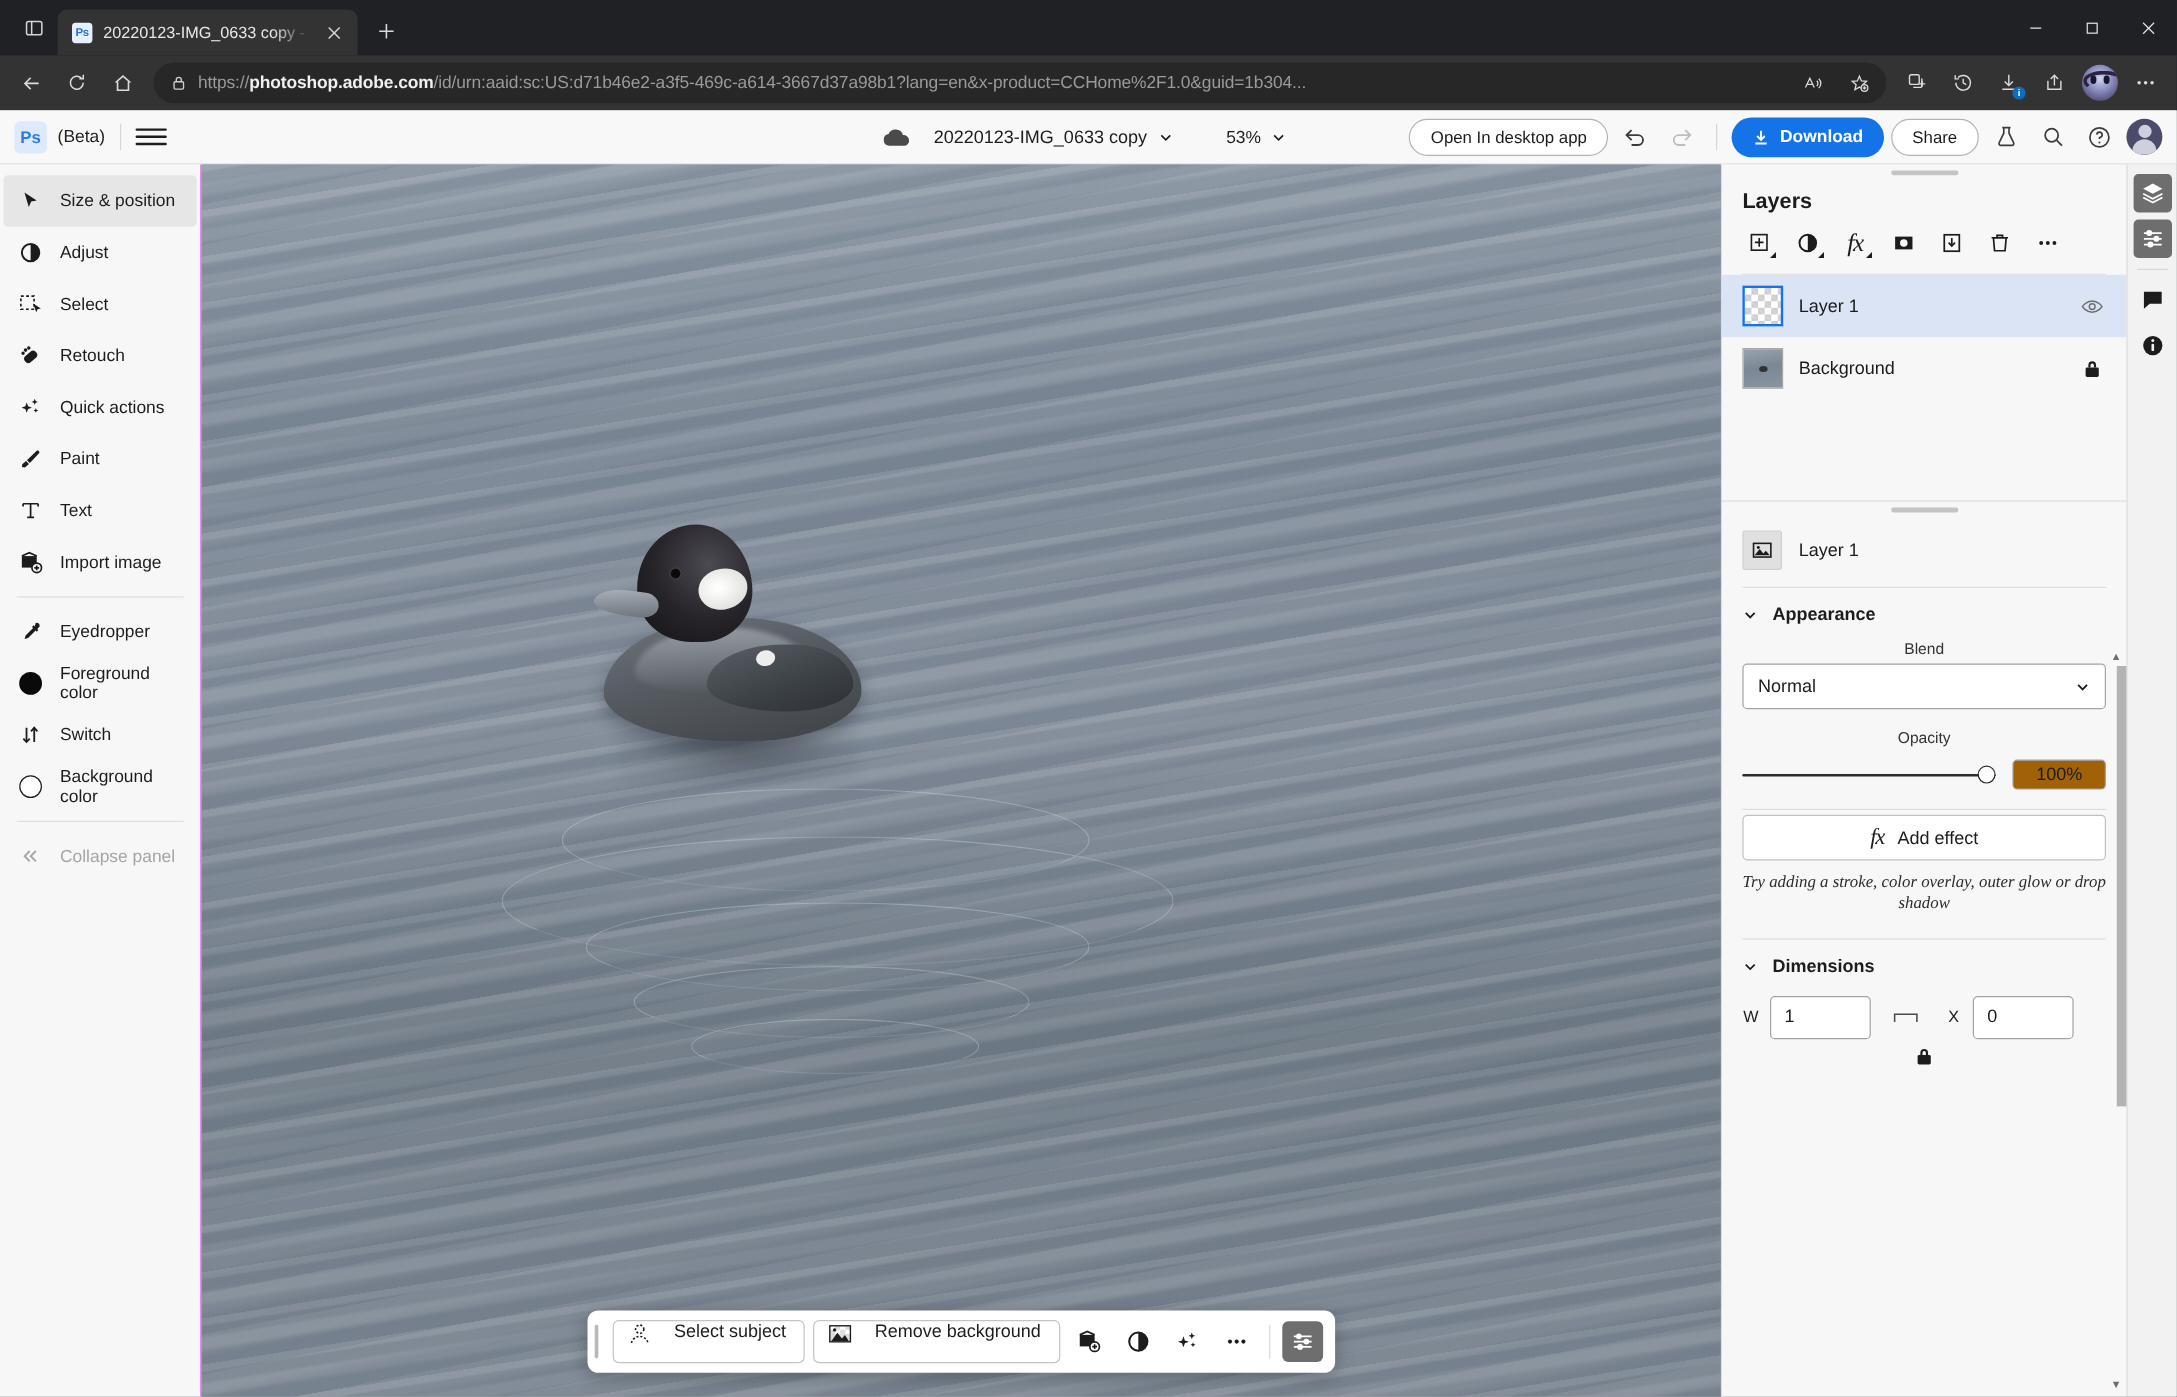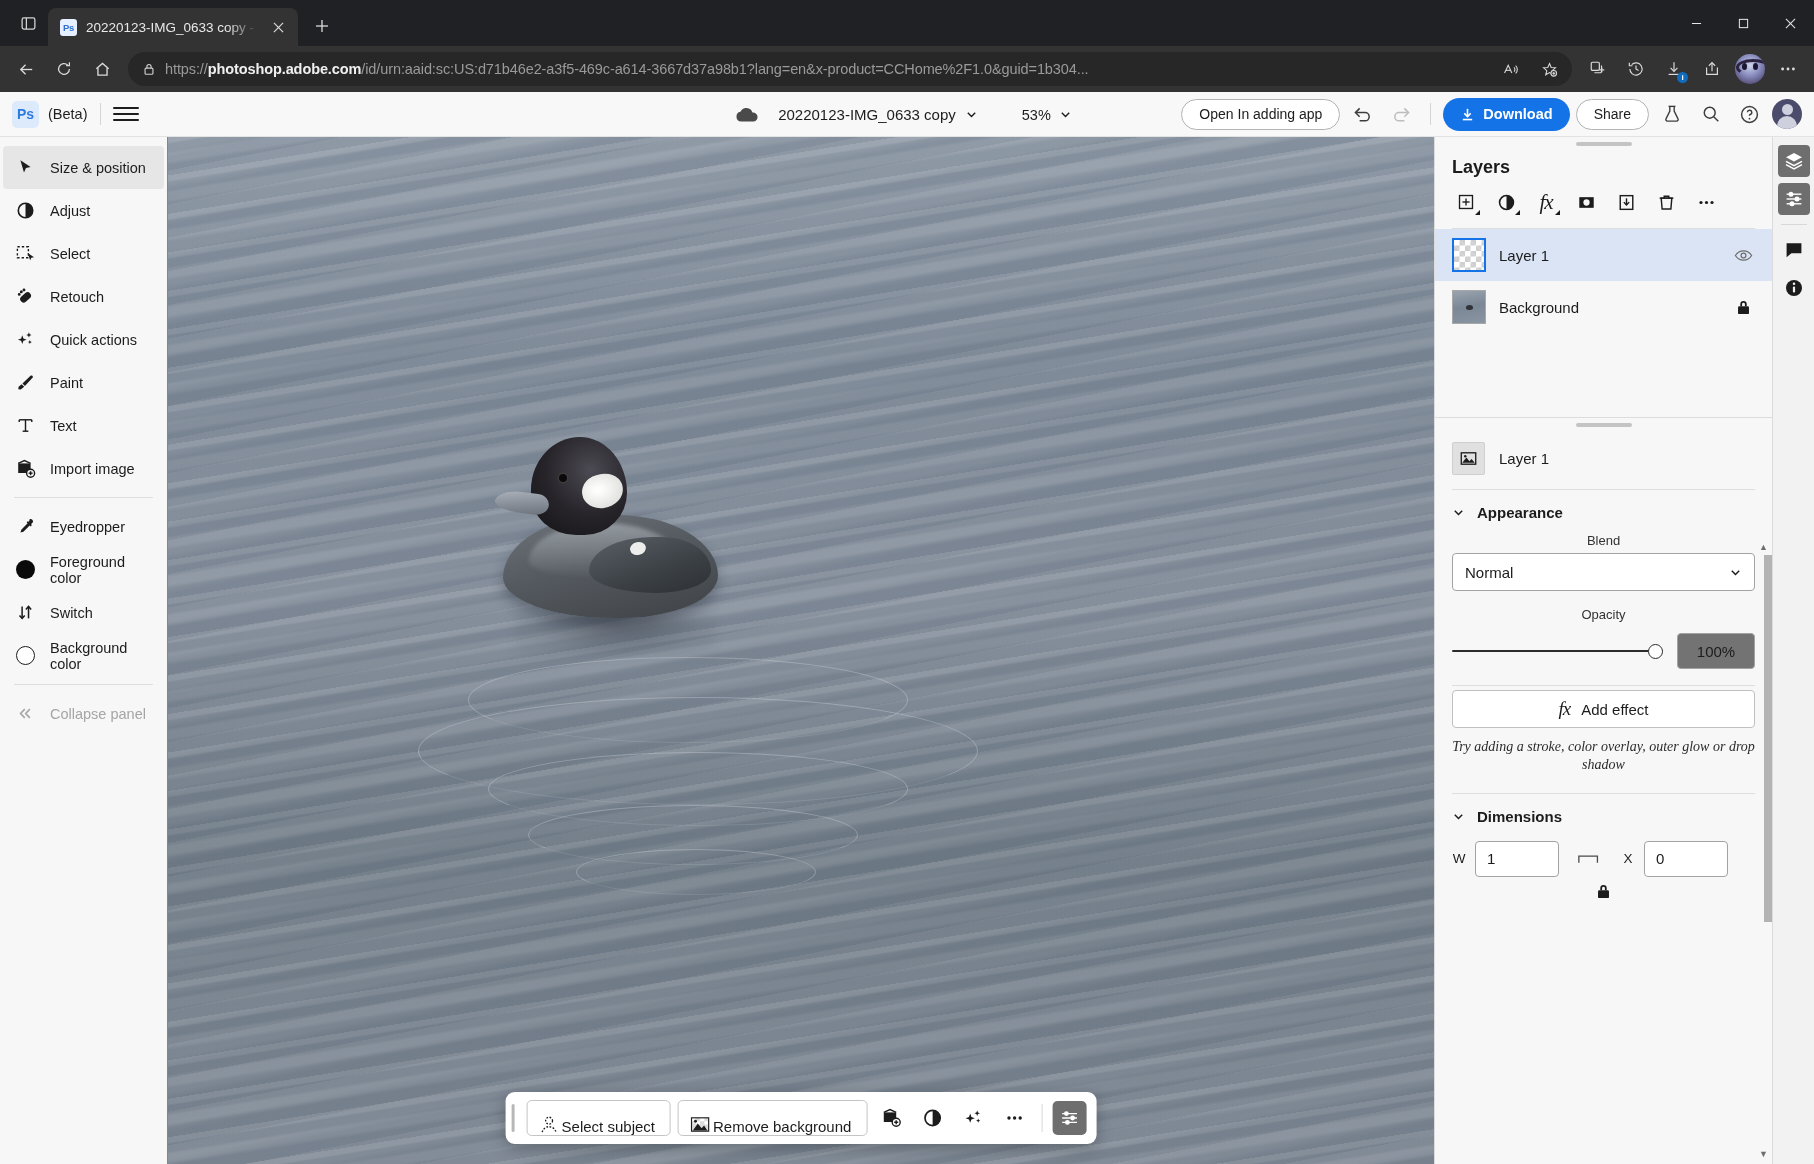--- a/index.html
+++ b/index.html
@@ -257,21 +257,21 @@
   
   .float-bar {
     position: absolute; left: 50%; transform: translateX(-50%); bottom: 20px;
     height: 52px; background: #ffffff; border-radius: 9px;
     box-shadow: 0 4px 16px rgba(0,0,0,0.26);
     display: flex; align-items: center; gap: 7px; padding: 0 10px 0 6px;
   }
   .grip { width: 3px; height: 28px; background: #b7b7b7; border-radius: 2px; margin-right: 5px; }
   .fb-pill {
     height: 36px; border: 1px solid #c4c4c4; border-radius: 5px;
-    padding: 0 15px 0 11px; display: flex; align-items: flex-end; gap: 2px;
+    padding: 0 15px 0 11px; display: flex; align-items: flex-start; gap: 18px;
     font-size: 15px; color: #1c1c1c; background: #fff; cursor: pointer; white-space: nowrap;
   }
   .fb-ico {
     width: 34px; height: 34px; border-radius: 5px; display: flex;
     align-items: center; justify-content: center; color: #1c1c1c; flex: 0 0 34px; cursor: pointer;
   }
   .fb-sep { width: 1px; height: 28px; background: #d8d8d8; margin: 0 3px; }
   .fb-ico.sel { background: #6e6e6e; color: #fff; }
 
   
@@ -347,22 +347,22 @@
   .select-box .chev { margin-left: auto; }
 
   .opacity-row { display: flex; align-items: center; gap: 14px; padding: 6px 17px 0; }
   .slider { flex: 1 1 auto; position: relative; height: 20px; display: flex; align-items: center; }
   .slider-track { height: 2px; background: #2c2c2c; width: 100%; border-radius: 1px; }
   .slider-knob {
     position: absolute; right: 0; width: 15px; height: 15px; border-radius: 50%;
     background: #fff; border: 1.7px solid #2c2c2c;
   }
   .num-box {
-    width: 78px; flex: 0 0 78px; height: 36px; border: 1px solid #a3a3a3; border-radius: 4px;
-    background: #737373; display: flex; align-items: center; justify-content: center;
+    width: 78px; flex: 0 0 78px; height: 25px; border: 1px solid #a3a3a3; border-radius: 4px;
+    background: #a16207; display: flex; align-items: center; justify-content: center;
     font-size: 15px; color: #1c1c1c;
   }
 
   .btn-wide {
     margin: 4px 17px 0; height: 38px; border: 1px solid #c0c0c0; border-radius: 4px;
     background: #fff; display: flex; align-items: center; justify-content: center; gap: 11px;
     font-size: 15px; color: #1c1c1c; cursor: pointer;
   }
   .hint {
     padding: 10px 17px 4px; font-size: 14px; color: #2b2b2b;
@@ -560,21 +560,21 @@
         </div>
         <div class="zoom-ctl">
           <span>53%</span>
           <svg class="chev" width="13" height="13" viewBox="0 0 14 14" stroke="currentColor" stroke-width="1.5" fill="none">
               <polyline points="3,5.2 7,9.2 11,5.2"></polyline>
             </svg>
         </div>
       </div>
 
       <div class="ps-right">
-        <div class="btn-outline">Open In adding app</div>
+        <div class="btn-outline">Open In desktop app</div>
         <div class="icon-btn">
           <svg width="21" height="21" viewBox="0 0 22 22" stroke="currentColor" stroke-width="1.6" fill="none">
               <path d="M4.5 9h9.2a4.3 4.3 0 0 1 0 8.6H8"></path>
               <polyline points="8,4.6 3.6,9 8,13.4"></polyline>
             </svg>
         </div>
         <div class="icon-btn disabled">
           <svg width="21" height="21" viewBox="0 0 22 22" stroke="currentColor" stroke-width="1.6" fill="none">
               <path d="M17.5 9H8.3a4.3 4.3 0 0 0 0 8.6H14"></path>
               <polyline points="14,4.6 18.4,9 14,13.4"></polyline>

